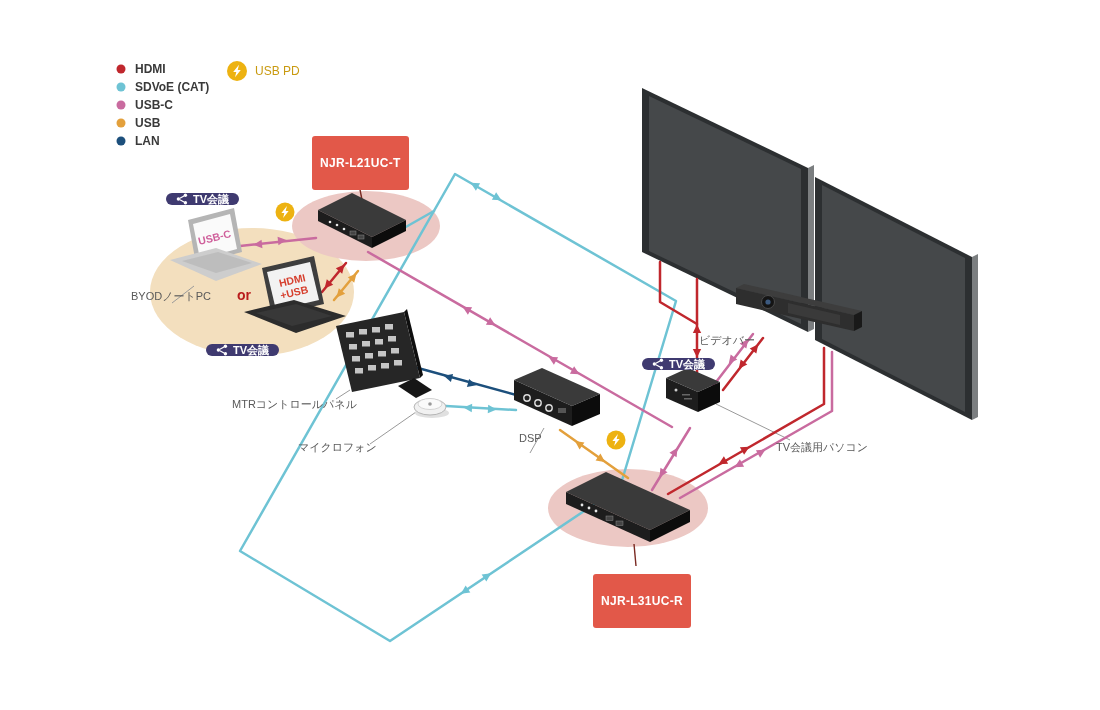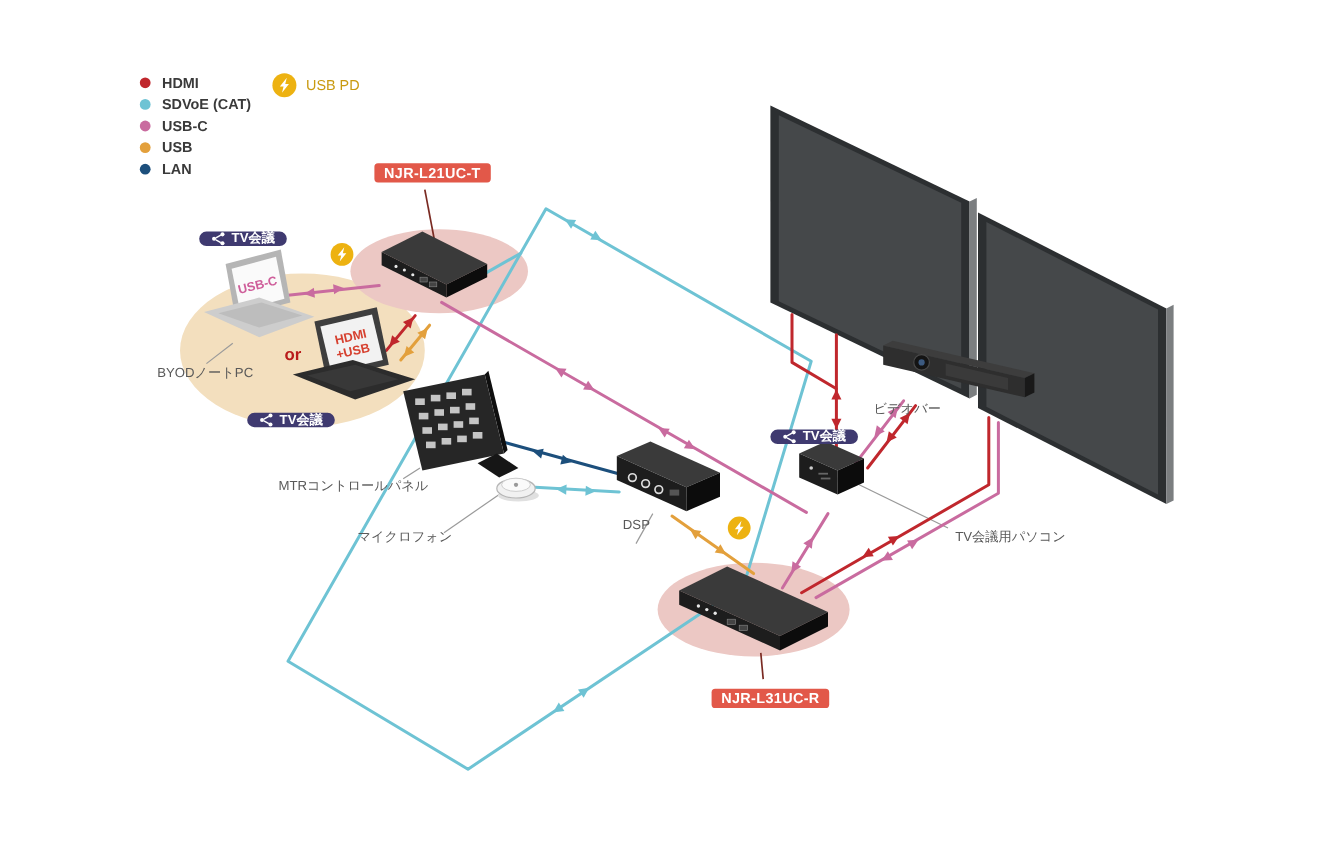--- a/index.html
+++ b/index.html
@@ -6,21 +6,21 @@
   body{background:#ffffff}
   .stage{position:relative;width:1100px;height:710px;background:#fff;
          font-family:"Liberation Sans","DejaVu Sans",sans-serif;overflow:hidden}
   .stage > svg.main{position:absolute;left:0;top:0}
   .abs{position:absolute}
   .legend{left:116px;top:62px;display:flex;flex-direction:column;gap:5px}
   .legend-row{display:flex;align-items:center;gap:9px;font-size:12px;font-weight:bold;color:#3a3a3a;height:13px}
   .usbpd{left:226px;top:60px;display:flex;align-items:center;gap:7px;font-size:12px;font-weight:normal;color:#c99a10}
   .tv-badge{display:flex;align-items:center;gap:5px;background:#3f3a70;color:#fff;
             font-size:11px;font-weight:bold;padding:0 10px;border-radius:13px;line-height:1;white-space:nowrap}
-  .model-badge{background:#e25849;color:#fff;font-size:12px;font-weight:bold;padding:2px 8px;
+  .model-badge{background:#e25849;color:#fff;font-size:12px;font-weight:bold;padding:21px 8px;
                border-radius:3px;line-height:1;letter-spacing:.3px;white-space:nowrap}
   .lbl{font-size:11px;color:#595959;white-space:nowrap}
   .or{font-size:14px;font-weight:bold;color:#b91c1c}
 </style>
 </head>
 <body>
 
 <div class="stage">
 
 <svg class="main" width="1100" height="710" viewBox="0 0 1100 710">
@@ -299,21 +299,21 @@
         <circle cx="9.4" cy="2.3" r="1.7" fill="#fff"></circle>
         <circle cx="9.4" cy="9.7" r="1.7" fill="#fff"></circle>
     <path d="M3.9,5.2 L8,2.9 M3.9,6.8 L8,9.1" stroke="#fff" stroke-width="1.2"></path>
   </svg>
   <span>TV会議</span>
 </div>
 
 <div class="abs model-badge" style="left:312px;top:136px">NJR-L21UC-T</div>
 <div class="abs model-badge" style="left:593px;top:574px">NJR-L31UC-R</div>
 
-<div class="abs lbl" style="left:131px;top:303px">BYODノートPC</div>
+<div class="abs lbl" style="left:131px;top:289px">BYODノートPC</div>
 <div class="abs or" style="left:237px;top:287px">or</div>
 <div class="abs lbl" style="left:232px;top:397px">MTRコントロールパネル</div>
 <div class="abs lbl" style="left:298px;top:440px">マイクロフォン</div>
 <div class="abs lbl" style="left:519px;top:432px">DSP</div>
-<div class="abs lbl" style="left:728px;top:333px">ビデオバー</div>
-<div class="abs lbl" style="left:796px;top:440px">TV会議用パソコン</div>
+<div class="abs lbl" style="left:699px;top:333px">ビデオバー</div>
+<div class="abs lbl" style="left:776px;top:440px">TV会議用パソコン</div>
 
 </div>
 
 </body></html>

